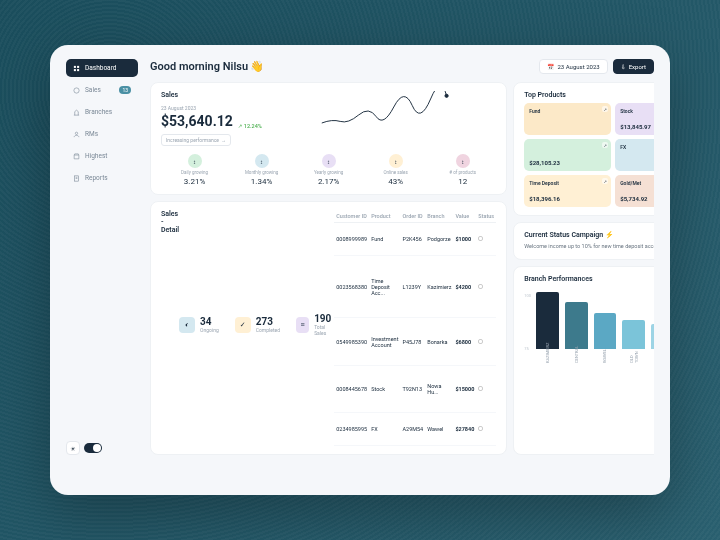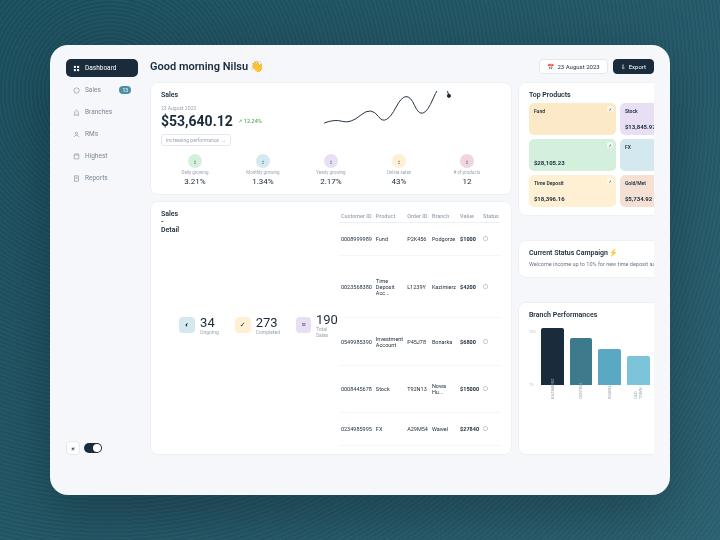--- a/index.html
+++ b/index.html
@@ -30,43 +30,43 @@
 .pillbtn{background:#fff;border:1px solid #e4e8ed;border-radius:4px;padding:3px 7px;font-size:6px;display:flex;align-items:center;gap:3px}
 .pillbtn.dark{background:#1a2b3c;color:#fff;border-color:#1a2b3c}
 .grid{display:grid;grid-template-columns:1fr 200px;gap:6px;flex:1;min-height:0}
 .col{display:flex;flex-direction:column;gap:6px;min-height:0}
 .card{background:#fff;border-radius:8px;padding:8px 10px;border:1px solid #eef1f4}
 .cardtitle{font-size:7px;font-weight:600;margin-bottom:4px}
 .salescard{display:flex;flex-direction:column}
 .salestop{display:flex;gap:10px;align-items:flex-start}
 .salesfig{display:flex;flex-direction:column;gap:2px}
 .date{font-size:5px;color:#9aa5b1}
-.bignum{font-size:14px;font-weight:700;display:flex;align-items:center;gap:5px}
+.bignum{font-size:14px;font-weight:700;display:flex;align-items:flex-end;gap:5px}
 .pct{font-size:5.5px;color:#4caf50;font-weight:500}
 .perf{font-size:5px;color:#9aa5b1;border:1px solid #e4e8ed;border-radius:3px;padding:2px 4px;display:inline-flex;align-items:center;gap:2px;width:fit-content;margin-top:3px}
 .spark{flex:1;height:40px}
 .spark svg{width:100%;height:100%}
 .metrics{display:flex;gap:0;margin-top:8px;justify-content:space-between}
 .metric{display:flex;flex-direction:column;align-items:center;gap:2px;flex:1}
 .micon{width:14px;height:14px;border-radius:50%;display:flex;align-items:center;justify-content:center;font-size:6px}
 .c1{background:#d4f0dd}.c2{background:#d4e8f0}.c3{background:#e8dff5}.c4{background:#fff0d4}.c5{background:#f0d4e0}
 .mlabel{font-size:4.5px;color:#9aa5b1;text-align:center;line-height:1.2}
 .mval{font-size:8px;font-weight:400}
 .detail{flex:1;display:flex;flex-direction:row;min-height:0}
 .detstats{display:flex;gap:16px;margin-bottom:6px}
 .detstat{display:flex;align-items:center;gap:5px}
 .dbox{width:16px;height:16px;border-radius:4px;display:flex;align-items:center;justify-content:center;font-size:7px}
-.dnum{font-size:13px;font-weight:400;line-height:1}
+.dnum{font-size:10px;font-weight:700;line-height:1}
 .dlab{font-size:5px;color:#9aa5b1}
 table{width:100%;border-collapse:collapse;font-size:5.5px}
 th{text-align:left;color:#9aa5b1;font-weight:500;padding:3px 2px;border-bottom:1px solid #eef1f4}
 td{padding:3px 2px;border-bottom:1px solid #f5f7fa}
 .val{font-weight:700}
 .dot{display:inline-block;width:5px;height:5px;border:1px solid #ccc;border-radius:2px}
-.rightcol{display:flex;flex-direction:column;gap:24px}
+.rightcol{display:flex;flex-direction:column;gap:6px}
 .prow{display:grid;grid-template-columns:1fr 1fr;gap:4px}
 .pbox{border-radius:5px;padding:5px;display:flex;flex-direction:column;gap:8px;position:relative;min-height:32px}
 .pbox .pname{font-size:5px;font-weight:600}
 .pbox .pval{font-size:6px;font-weight:700;margin-top:auto}
 .corner{position:absolute;top:3px;right:3px;width:6px;height:6px;border-radius:2px;background:rgba(255,255,255,0.6);font-size:4px;display:flex;align-items:center;justify-content:center}
 .pb1{background:#fce9c8}.pb2{background:#e8dff5}.pb3{background:#d4f0dd}.pb4{background:#d4e8f0}.pb5{background:#fff0d4}.pb6{background:#f5e0d4}
 .volume{display:flex;flex-direction:column;gap:3px;position:relative}
 .volabel{font-size:5px;color:#9aa5b1}
 .volnum{font-size:11px;font-weight:700}
 .rank{position:absolute;top:6px;right:8px;background:#ffb74d;color:#fff;font-size:6px;padding:2px 5px;border-radius:3px;font-weight:600}

